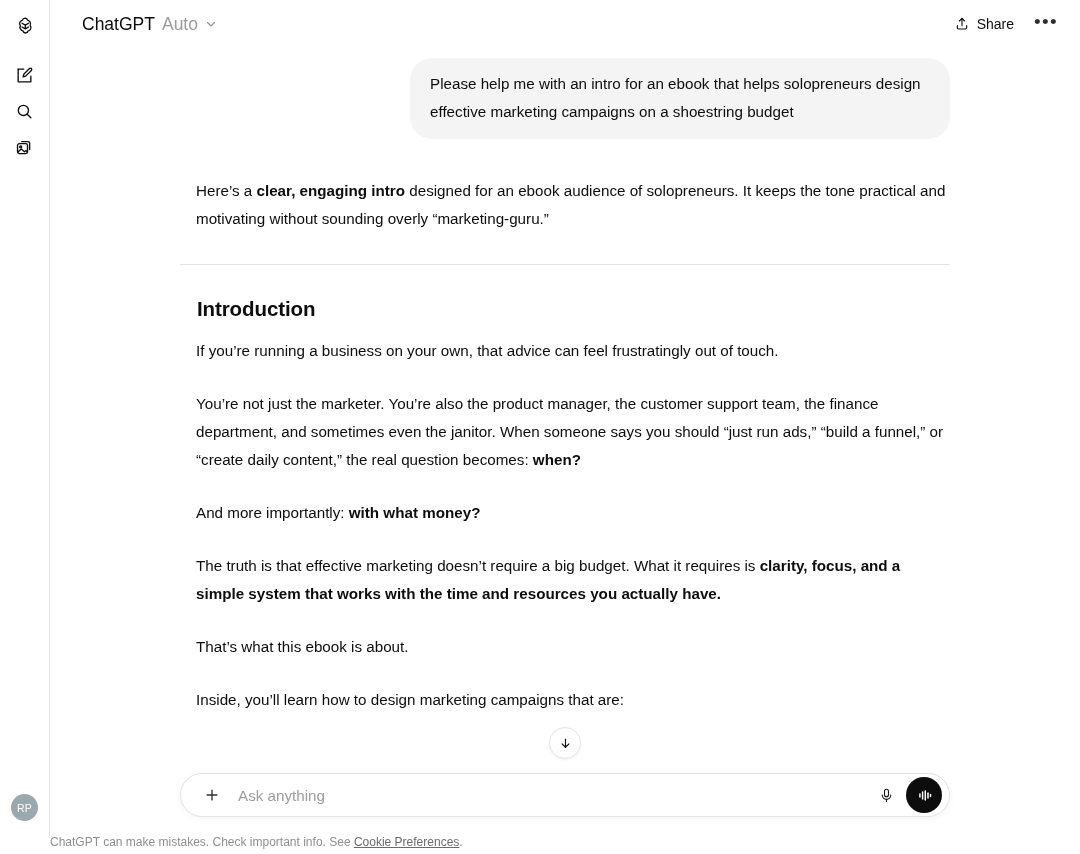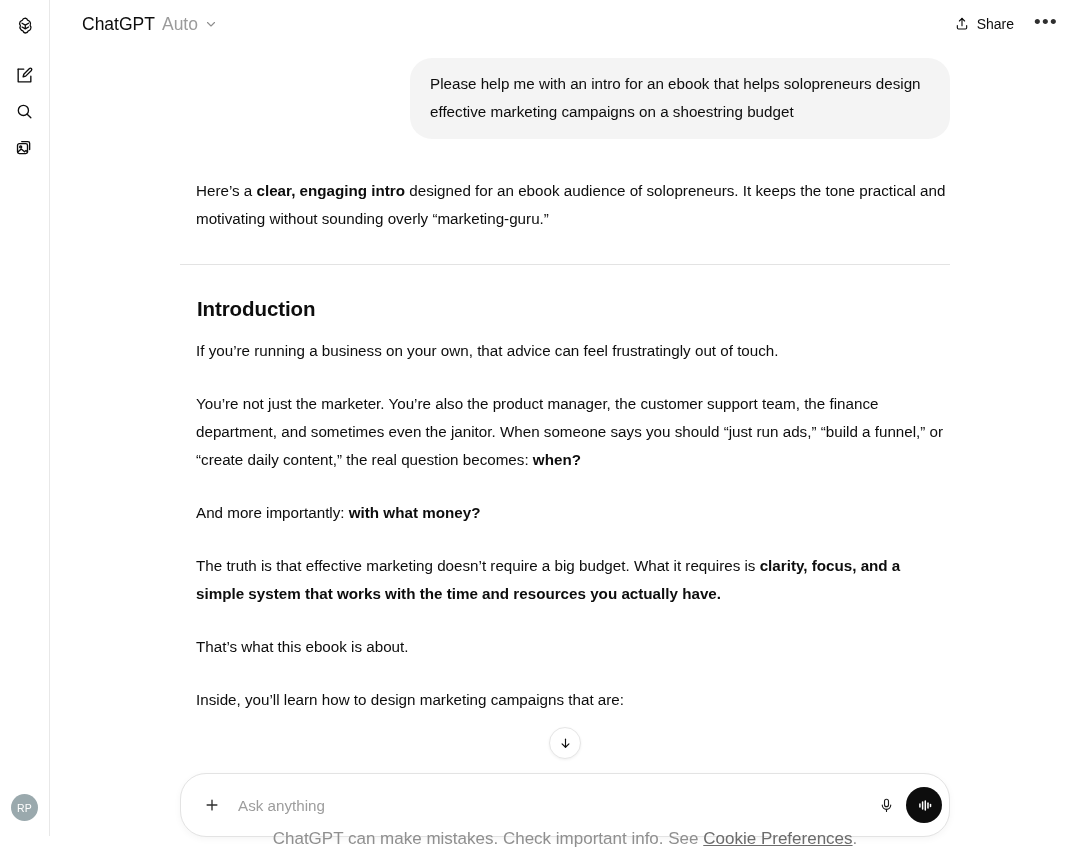--- a/index.html
+++ b/index.html
@@ -184,21 +184,21 @@
     position: absolute;
     left: 0; right: 0;
     bottom: 0;
     height: 89px;
     background: #ffffff;
     z-index: 20;
   }
   .composer {
     width: 770px;
     margin: 0 auto;
-    height: 64px;
+    height: 44px;
     margin-top: 8px;
     background: #ffffff;
     border: 1px solid #e3e3e3;
     border-radius: 26px;
     box-shadow: 0 2px 7px rgba(0,0,0,.045);
     display: flex;
     align-items: center;
     padding: 0 7px 0 16px;
   }
   .plus-btn {
@@ -236,22 +236,22 @@
     border-radius: 50%;
     background: #0d0d0d;
     display: flex; align-items: center; justify-content: center;
     cursor: pointer;
   }
 
   .footer-note {
     position: absolute;
     left: 0; right: 0;
     bottom: 5px;
-    text-align: center;
-    font-size: 17px;
+    text-align: left;
+    font-size: 12px;
     color: #8f8f8f;
     z-index: 22;
   }
   .footer-note a {
     color: #6b6b6b;
     text-decoration: underline;
     cursor: pointer;
   }
 </style>
 </head>

